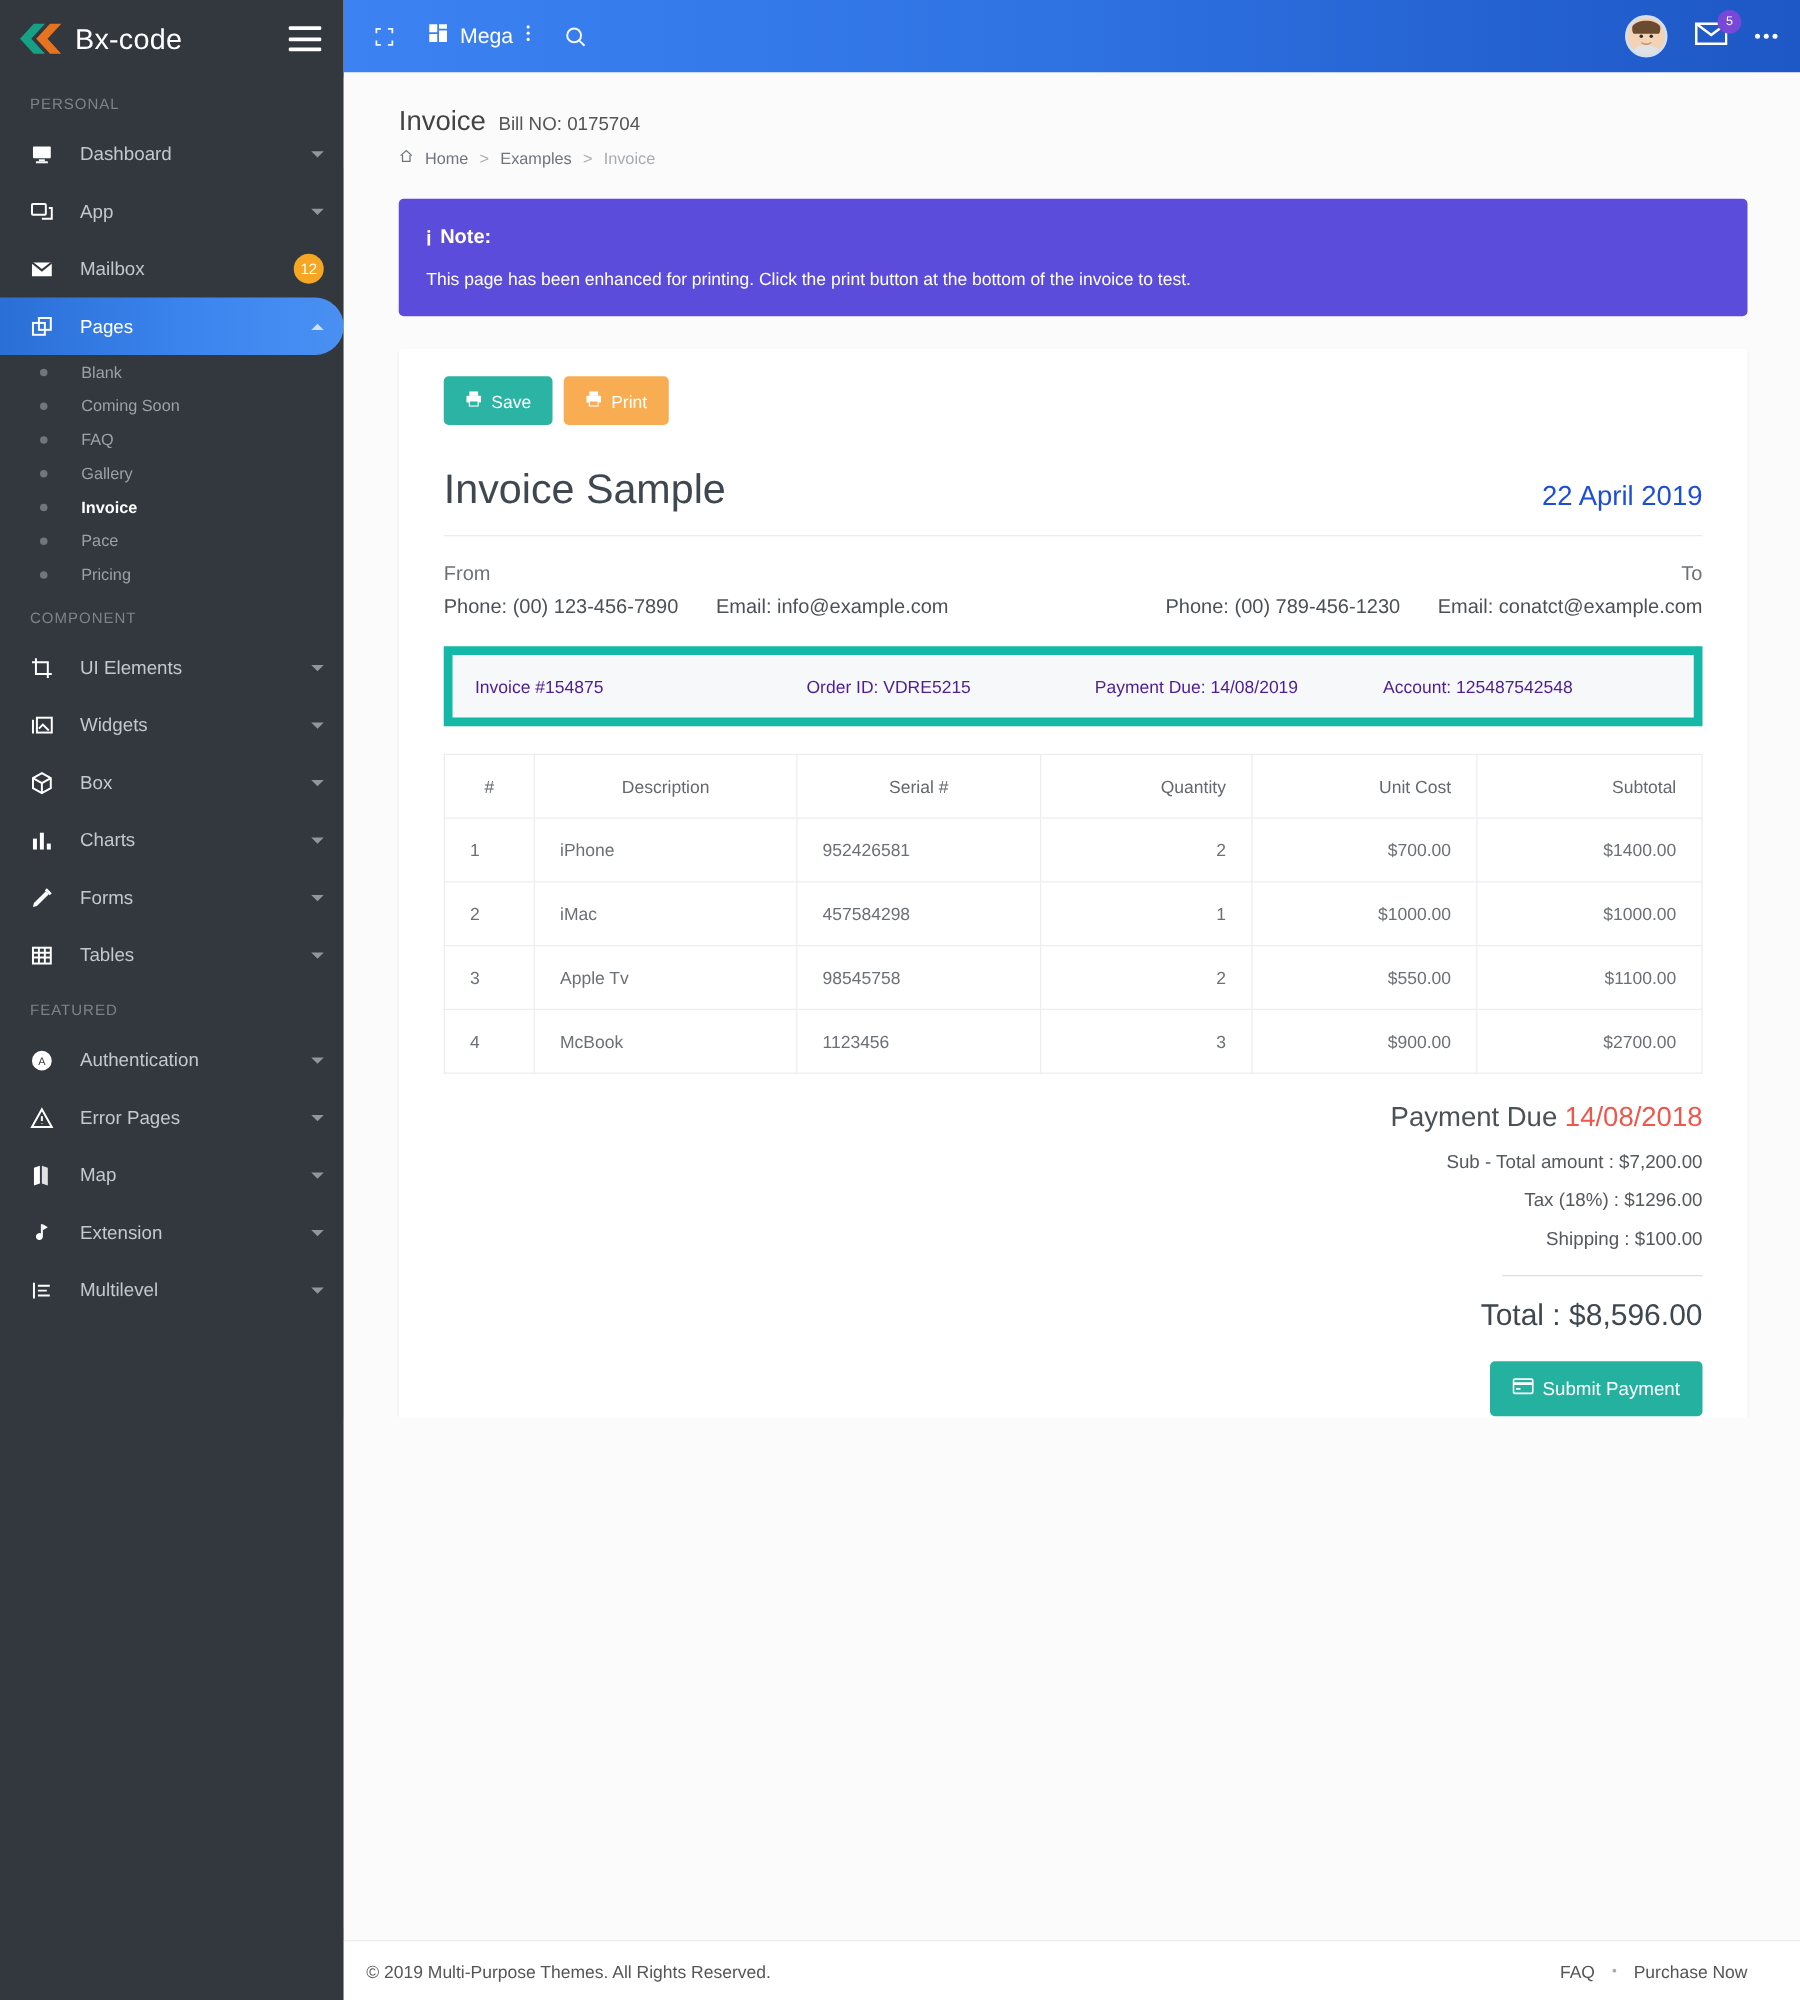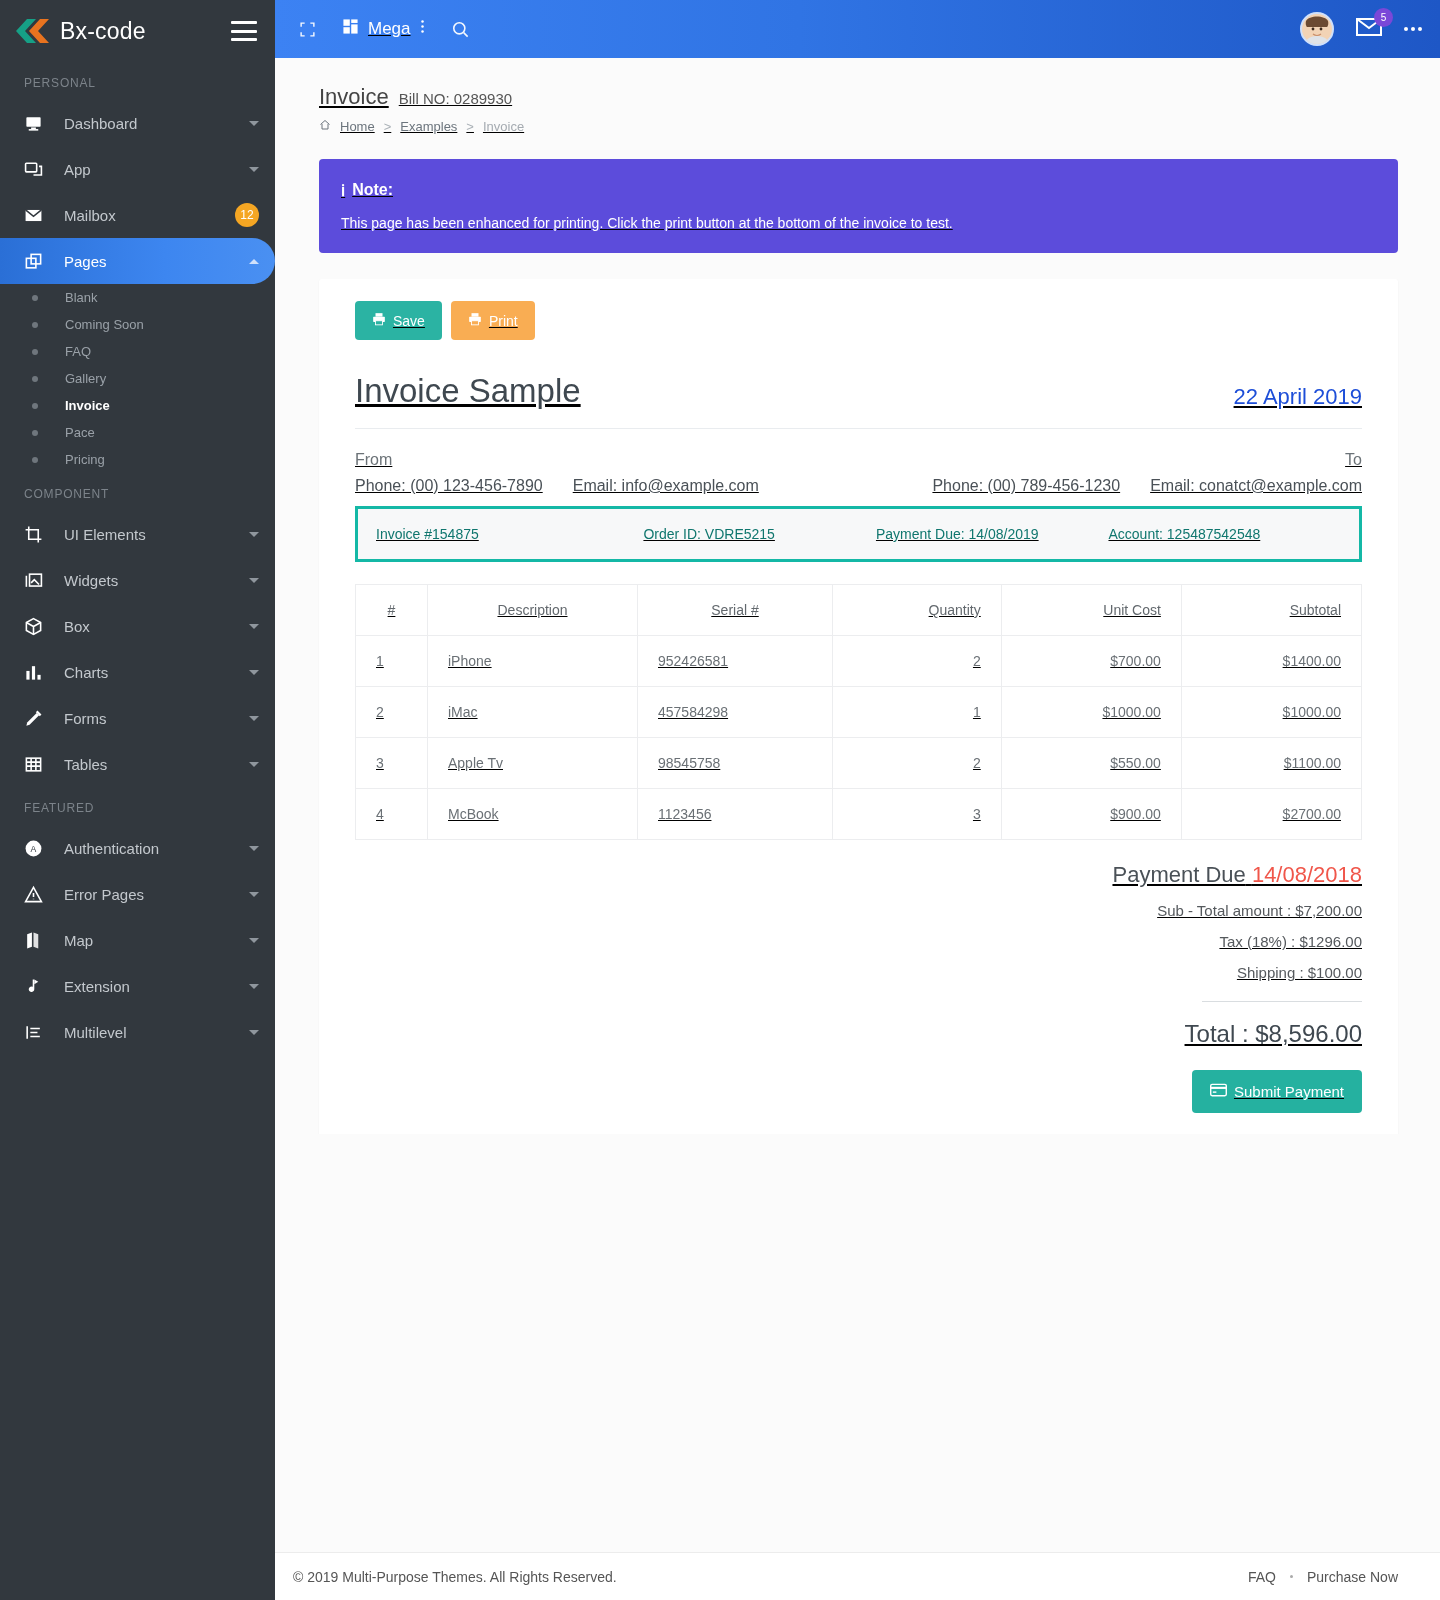--- a/index.html
+++ b/index.html
@@ -61,21 +61,21 @@
     display: flex; align-items: center; height: 27px;
     padding-left: 32px; font-size: 13px; color: #9aa1a8; cursor: pointer;
   }
   .sub-item .dot {
     width: 6px; height: 6px; border-radius: 50%; background: #6f767d;
     margin-right: 27px; flex: none;
   }
   .sub-item.active { color: #ffffff; font-weight: bold; }
 
   
-  .main { flex: 1; height: 1600px; background: #fbfbfb; position: relative; overflow: hidden; text-decoration: underline; }
+  .main { flex: 1; height: 1600px; background: #fbfbfb; position: relative; overflow: hidden; }
   .topbar {
     height: 58px; background: linear-gradient(90deg,#3c82f3 0%,#3074e4 45%,#1e57c6 100%);
     display: flex; align-items: center; padding: 0 18px 0 24px; color: #fff;
   }
   .tb-left { display: flex; align-items: center; gap: 26px; flex: 1; }
   .tb-icon { display: flex; align-items: center; cursor: pointer; opacity: .95; }
   .mega { display: flex; align-items: center; gap: 9px; font-size: 17px; cursor: pointer; }
   .tb-right { display: flex; align-items: center; gap: 22px; }
   .avatar {
     width: 34px; height: 34px; border-radius: 50%; border: 2px solid #cfe0fb;
@@ -127,22 +127,22 @@
   .inv-date { font-size: 22px; color: #1d4ed8; }
 
   .fromto { display: flex; justify-content: space-between; padding-top: 22px; font-size: 16px; color: #555; }
   .fromto .lbl { font-size: 16px; color: #6b7277; }
   .party { font-size: 22px; color: #3f8ae0; margin-top: 10px; cursor: pointer; }
   .party-right { text-align: right; }
   .contact-row { display: flex; justify-content: space-between; margin-top: 8px; font-size: 16px; color: #4a5157; }
   .contact-left, .contact-right { display: flex; gap: 30px; }
 
   .meta-bar {
-    margin-top: 11px; border: 3px solid #14b8a6; background: #f7f8f9;
-    display: flex; padding: 17px 18px; font-size: 14px; color: #0f766e;
+    margin-top: 22px; border: 7px solid #14b8a6; background: #f7f8f9;
+    display: flex; padding: 17px 18px; font-size: 14px; color: #4c1d95;
   }
   .meta-bar div { flex: 1; }
   .meta-bar div:nth-child(1) { flex: 1.15; }
 
   table.items { width: 100%; border-collapse: collapse; margin-top: 22px; font-size: 14px; }
   table.items th, table.items td {
     border: 1px solid #ecedef; padding: 17px 20px; color: #6a7075; font-weight: normal;
   }
   table.items th { color: #62686d; }
   table.items th.r, table.items td.r { text-align: right; }
@@ -443,21 +443,21 @@
             <i></i>
             <i></i>
             <i></i>
           </span>
       </div>
     </div>
 
     <div class="page-head">
       <div class="ph-title">
         <span>Invoice</span>
-        <span class="sub">Bill NO: 0289930</span>
+        <span class="sub">Bill NO: 0175704</span>
       </div>
       <div class="crumbs">
         <span>
           <svg width="12" height="12" viewBox="0 0 24 24" fill="none" stroke="#6c757d" stroke-width="2">
               <path d="M3 11l9-8 9 8"></path>
               <path d="M6 10v10h12V10"></path>
             </svg>
         </span>
         <a>Home</a>
         <span class="sep">&gt;</span>

